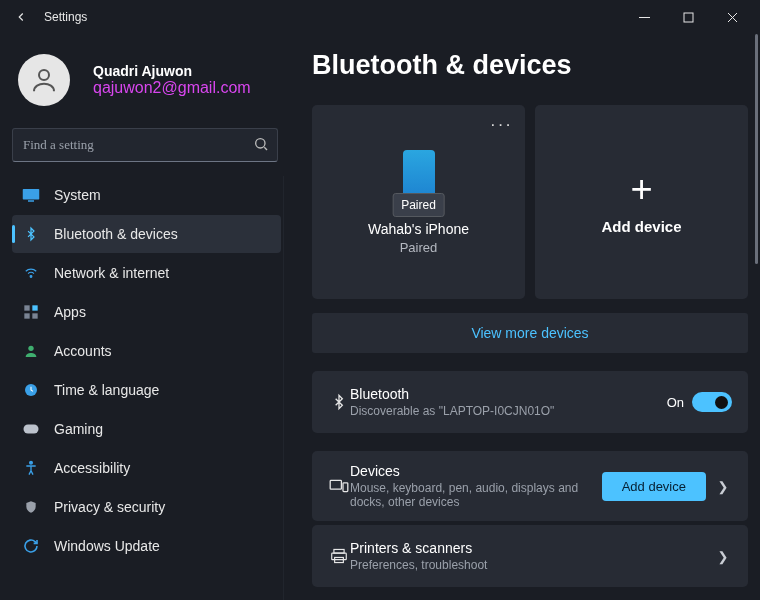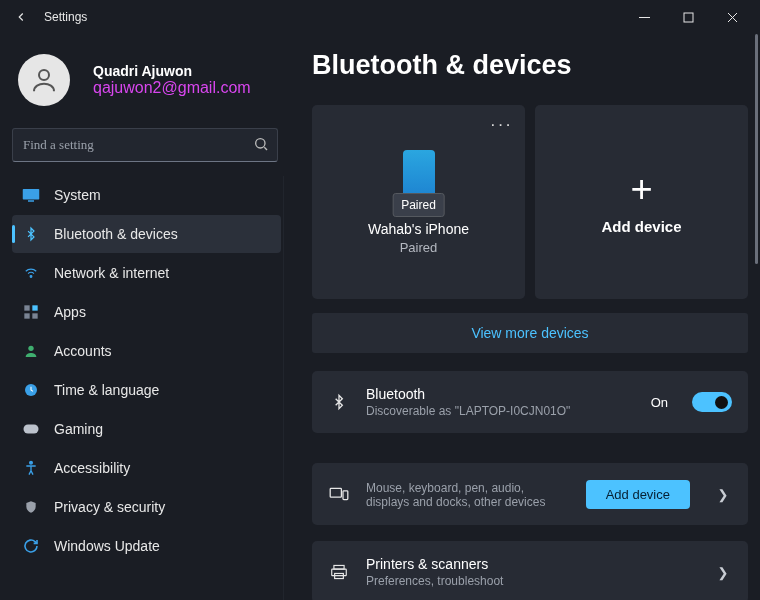--- a/index.html
+++ b/index.html
@@ -30,21 +30,21 @@
   .tiles { display:flex; gap:10px; margin-bottom:14px; padding-right:12px;}
   .tile { background:#272b34; border-radius:5px; height:194px; flex:1; display:flex; flex-direction:column; align-items:center; justify-content:center; position:relative; cursor:pointer; }
   .tile .more { position:absolute; top:10px; right:12px; font-size:17px; letter-spacing:2px; color:#ddd; cursor:pointer;}
   .phone { width:32px; height:56px; background:linear-gradient(#2aa6e0,#1b7dce); border-radius:4px; margin-bottom:10px;}
   .tile .dname { font-size:14px; margin-top:5px; position:relative;}
   .tile .dstatus { font-size:13px; color:#b4b8c0; margin-top:3px;}
   .tooltip { position:absolute; background:#3a3f4a; border:1px solid #55595f; font-size:12px; padding:4px 8px; border-radius:3px; top:-4px; left:50%; transform:translate(-50%,-100%); white-space:nowrap;}
   .plus { font-size:38px; font-weight:200; line-height:1; margin-bottom:10px;}
   .addtext { font-size:15px; font-weight:600; }
   .more-devices { background:#272b34; border-radius:3px; height:40px; display:flex; align-items:center; justify-content:center; font-size:14px; color:#4cc2ff; margin-bottom:18px; cursor:pointer; margin-right:12px;}
-  .row { background:#272b34; border-radius:5px; min-height:62px; display:flex; align-items:center; padding:12px 16px; margin-bottom:16px; gap:16px; margin-right:12px;}
+  .row { background:#272b34; border-radius:5px; min-height:62px; display:flex; align-items:center; padding:12px 16px; margin-bottom:4px; gap:0; margin-right:12px;}
   .row .ricon { width:22px; display:flex; justify-content:center; align-items:center;}
   .row .rtext { flex:1; }
   .row .rtitle { font-size:14px; }
   .row .rsub { font-size:12px; color:#9aa0aa; margin-top:2px; max-width:260px;}
   .row .onlabel { font-size:13px; margin-right:8px;}
   .toggle { width:40px; height:20px; background:#4cc2ff; border-radius:10px; position:relative; cursor:pointer;}
   .toggle::after { content:""; position:absolute; width:13px; height:13px; background:#111; border-radius:50%; top:3.5px; right:4px;}
   .pillbtn { background:#4cc2ff; color:#062033; font-size:13px; font-weight:500; padding:7px 20px; border-radius:4px; border:none; cursor:pointer;}
   .chev { width:18px; text-align:center; color:#c9cdd4; cursor:pointer; margin-left:8px; font-size:13px;}
   .vscroll { position:absolute; right:2px; top:0; width:3px; height:230px; background:#6a6f7a; border-radius:2px;}
@@ -239,20 +239,21 @@
     <div style="height:14px"></div>
 
     <div class="row">
       <div class="ricon">
           <svg width="20" height="16" viewBox="0 0 24 20" fill="none" stroke="#e6e6e6" stroke-width="1.6">
             <rect x="1" y="3" width="14" height="11" rx="1"></rect>
             <rect x="17" y="6" width="6" height="11" rx="1"></rect>
           </svg>
         </div>
       <div class="rtext">
+        <div class="rtitle">Devices</div>
         <div class="rsub">Mouse, keyboard, pen, audio, displays and docks, other devices</div>
       </div>
       <button class="pillbtn">Add device</button>
       <div class="chev">❯</div>
     </div>
 
     <div class="row">
       <div class="ricon">
           <svg width="18" height="16" viewBox="0 0 24 22" fill="none" stroke="#e6e6e6" stroke-width="1.6">
             <rect x="5" y="2" width="14" height="5"></rect>

